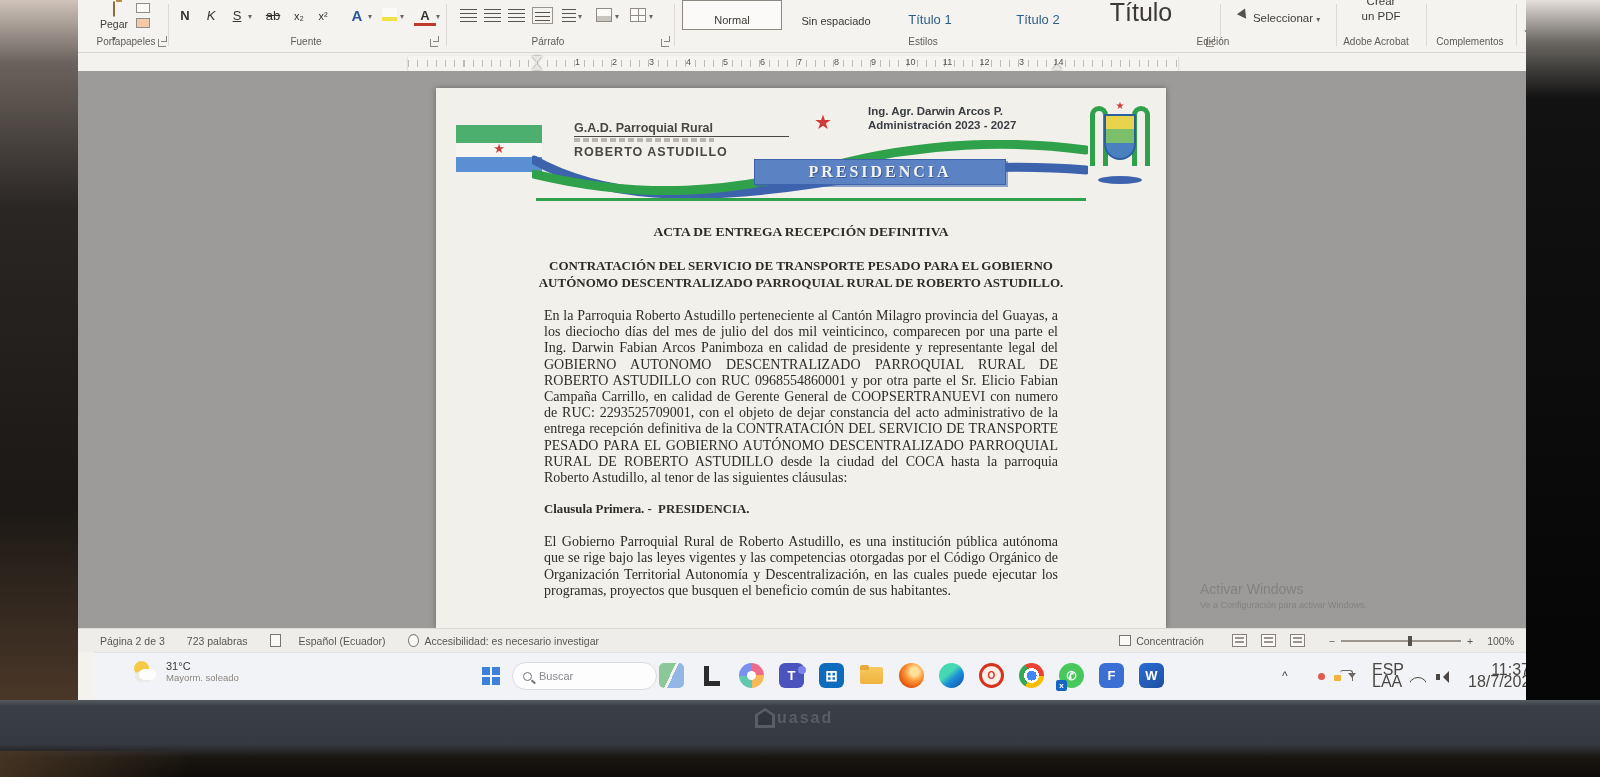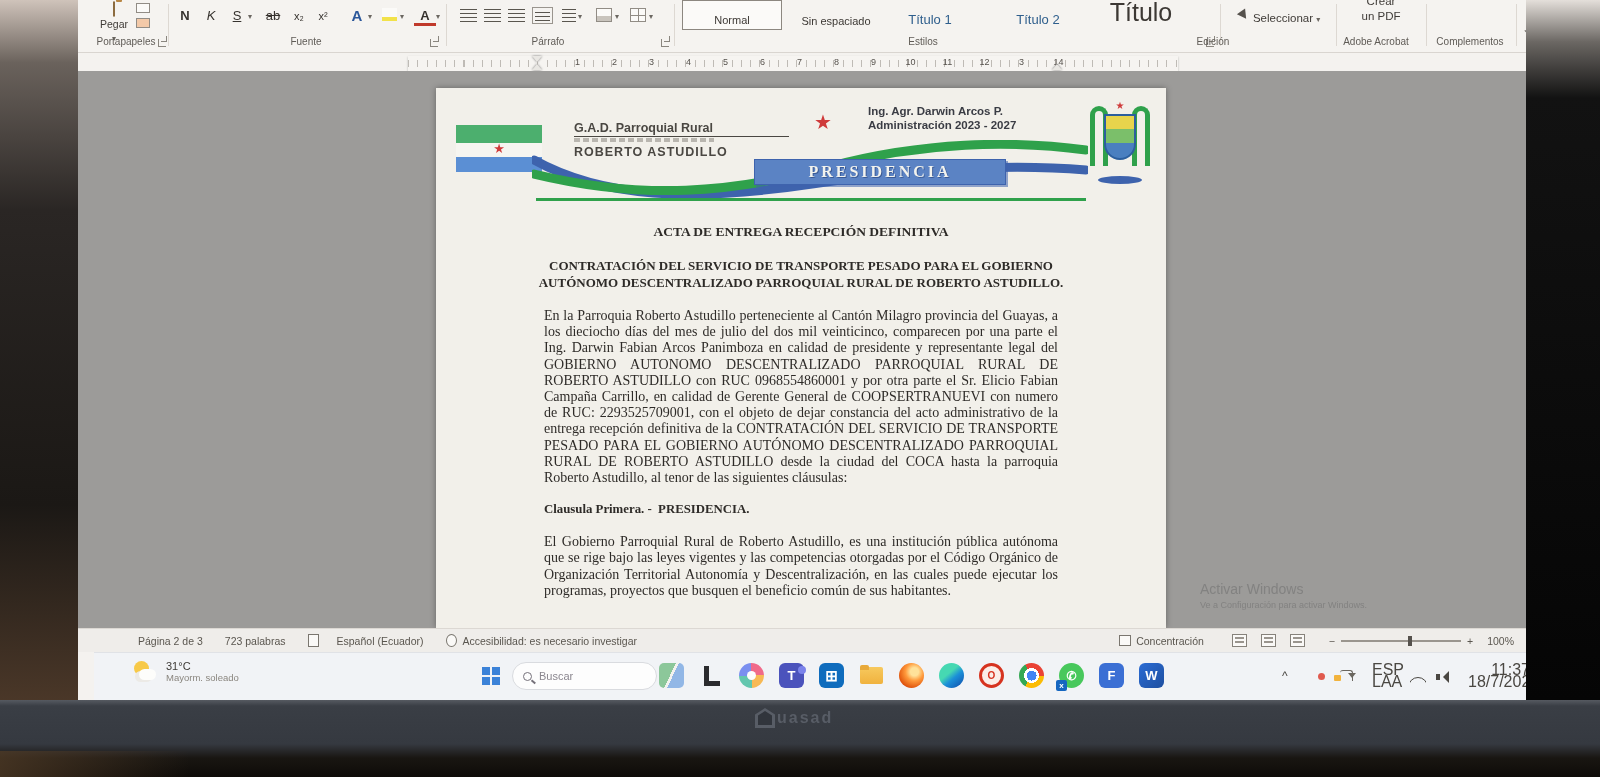--- a/index.html
+++ b/index.html
@@ -331,21 +331,21 @@
         <div class="doc dpar">El Gobierno Parroquial Rural de Roberto Astudillo, es una institución pública autónoma que se rige bajo las leyes vigentes y las competencias otorgadas por el Código Orgánico de Organización Territorial Autonomía y Descentralización, en las cuales puede ejecutar los programas, proyectos que busquen el beneficio común de sus habitantes.</div>
       </div>
 
       <div class="watermark">
         <div class="w1">Activar Windows</div>
         <div class="w2">Ve a Configuración para activar Windows.</div>
       </div>
     </div>
 
     <div id="statusbar">
-      <div class="item" style="margin-left:60px;">Página 2 de 3</div>
+      <div class="item" style="margin-left:22px;">Página 2 de 3</div>
       <div class="item">723 palabras</div>
       <span class="sb-ico" style="margin-right:18px;"></span>
       <div class="item">Español (Ecuador)</div>
       <span class="sb-ico" style="margin-right:6px;border-radius:50%;"></span>
       <div class="item">Accesibilidad: es necesario investigar</div>
 
       <div style="margin-left:auto;display:flex;align-items:center;margin-right:12px;">
         <span class="sb-ico" style="margin-right:5px;width:12px;height:11px;"></span>
         <div class="item" style="margin-right:28px;">Concentración</div>
         <span class="viewico"></span>

